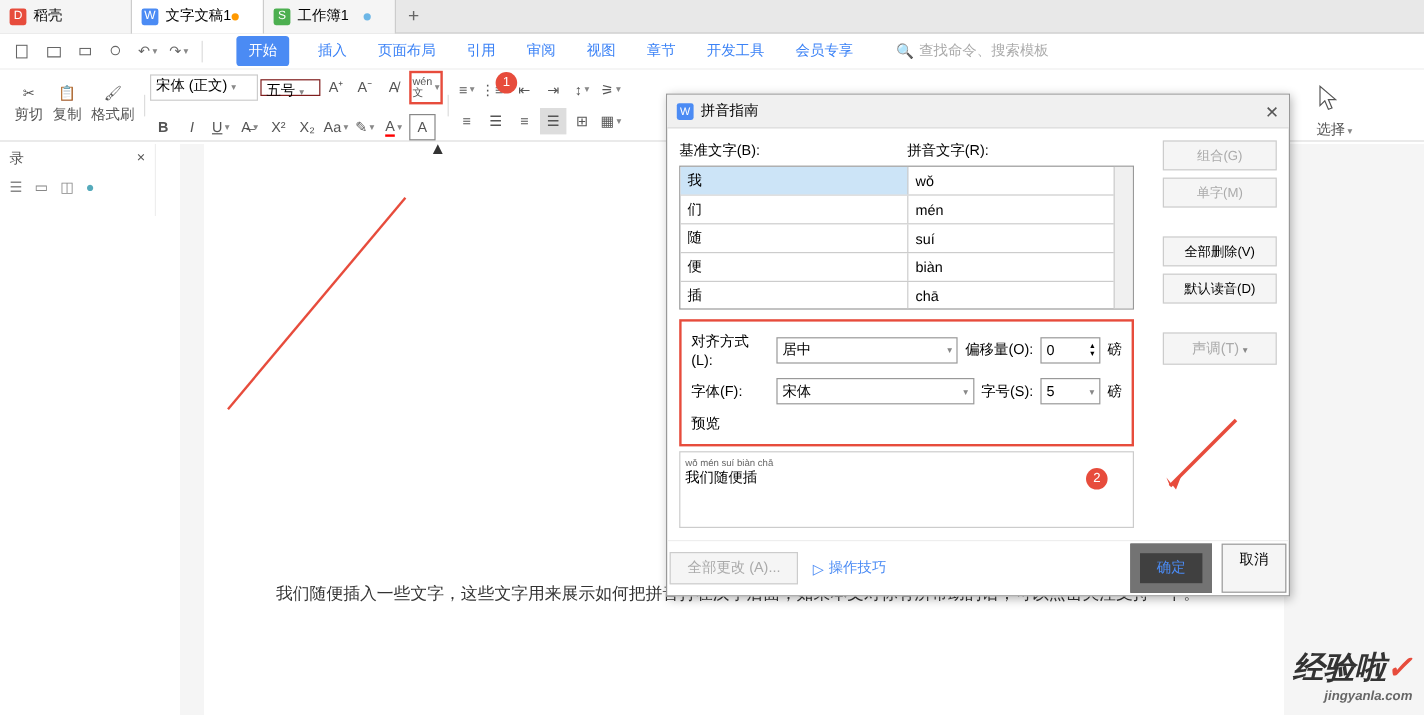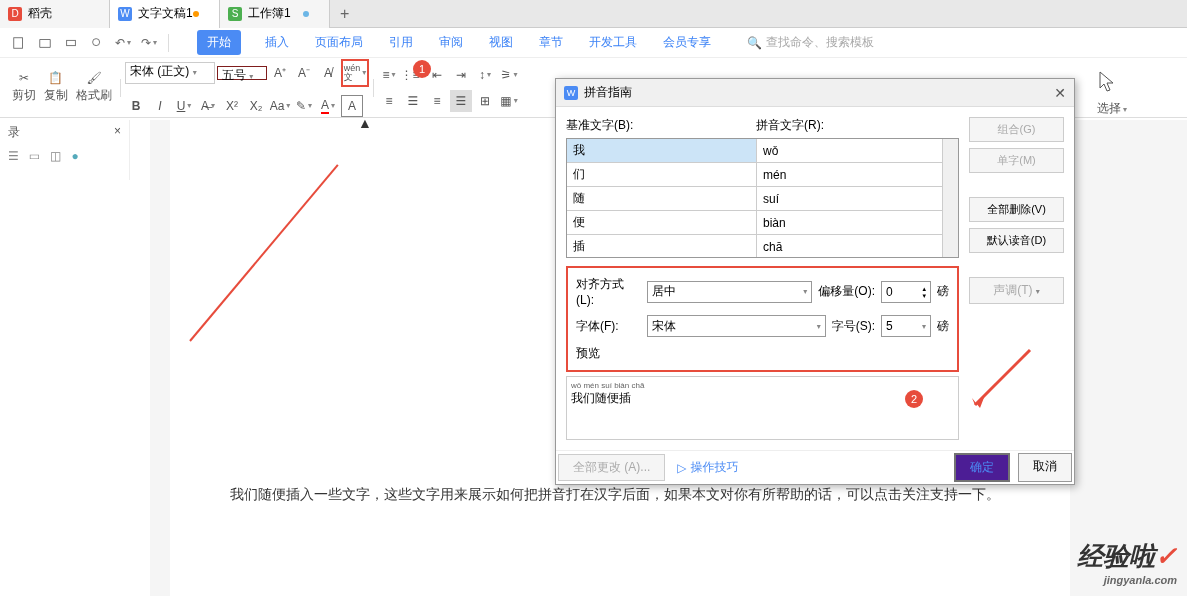--- a/index.html
+++ b/index.html
@@ -39,21 +39,21 @@
 .doc-page{position:absolute;left:20px;top:0;width:900px;height:500px;background:#fff;padding:40px 60px}
 .doc-text{font-size:14px;line-height:2;color:#333;margin-top:320px}
 .red-line{position:absolute;border-top:2px solid #e74c3c;transform-origin:left center}
 .line1{left:190px;top:340px;width:230px;transform:rotate(-50deg)}
 .badge{width:18px;height:18px;border-radius:50%;background:#e74c3c;color:#fff;display:flex;align-items:center;justify-content:center;font-size:11px;position:absolute}
 .badge1{left:413px;top:60px}
 .dialog{position:absolute;left:555px;top:78px;width:520px;background:#fff;border:1px solid #999;box-shadow:2px 2px 8px rgba(0,0,0,.3)}
 .dlg-title{height:28px;background:#f0f0f0;display:flex;align-items:center;padding:0 8px;gap:6px;border-bottom:1px solid #ddd}
 .dlg-title-icon{width:14px;height:14px;background:#4b8bf4;color:#fff;display:flex;align-items:center;justify-content:center;font-size:9px;border-radius:2px}
 .dlg-close{position:absolute;right:8px;font-size:14px;color:#555}
-.dlg-body{padding:10px;display:flex;gap:10px}
+.dlg-body{padding:10px;display:flex;gap:24px}
 .dlg-left{flex:1}
 .dlg-right{width:95px;display:flex;flex-direction:column;gap:6px}
 .dlg-labels{display:flex;margin-bottom:4px}
 .dlg-labels span:first-child{width:190px}
 .char-table{border:1px solid #999;height:120px;overflow:hidden;position:relative}
 .char-row{display:flex;height:24px;border-bottom:1px solid #ccc}
 .char-cell{border-right:1px solid #ccc;padding:2px 6px;display:flex;align-items:center}
 .char-cell.c1{width:190px}
 .char-cell.c2{flex:1}
 .char-cell.sel{background:#cce4f7}
@@ -61,21 +61,21 @@
 .red-box{border:2px solid #e74c3c;margin-top:8px;padding:8px}
 .form-row{display:flex;align-items:center;gap:6px;margin-bottom:8px}
 .form-label{width:65px}
 .form-select{border:1px solid #999;height:22px;flex:1;padding:0 4px;background:#fff;display:flex;align-items:center;justify-content:space-between}
 .form-num{border:1px solid #999;height:22px;width:50px;padding:0 4px;display:flex;align-items:center;justify-content:space-between}
 .preview-box{border:1px solid #ccc;height:64px;margin-top:4px;padding:4px;font-size:11px}
 .preview-ruby{font-size:8px;color:#666}
 .dlg-footer{display:flex;justify-content:space-between;align-items:center;padding:2px;border-top:1px solid #eee}
 .dlg-btn{border:1px solid #999;padding:4px 14px;background:#f5f5f5}
 .dlg-btn.gray{color:#aaa;border-color:#ccc}
-.dlg-btn.primary{border:2px solid #737373;color:#4b8bf4;background:#4c1d95}
+.dlg-btn.primary{border:8px solid #737373;color:#4b8bf4;background:#404040}
 .side-btn{border:1px solid #ccc;padding:4px 0;text-align:center;background:#f5f5f5;font-size:11px}
 .side-btn.dis{color:#aaa}
 .tips-link{color:#4b8bf4;display:flex;align-items:center;gap:4px}
 .badge2{left:905px;top:390px}
 .red-arrow{position:absolute;left:960px;top:340px;width:80px;height:80px}
 .watermark{position:absolute;right:10px;bottom:10px;font-style:italic;font-weight:bold;color:#333;text-align:right}
 .watermark .w1{font-size:26px}
 .watermark .w2{font-size:11px;color:#666}
 .check{color:#e74c3c;font-size:26px}
 .arrow-ptr{position:absolute;left:358px;top:115px;font-size:14px;color:#333}

